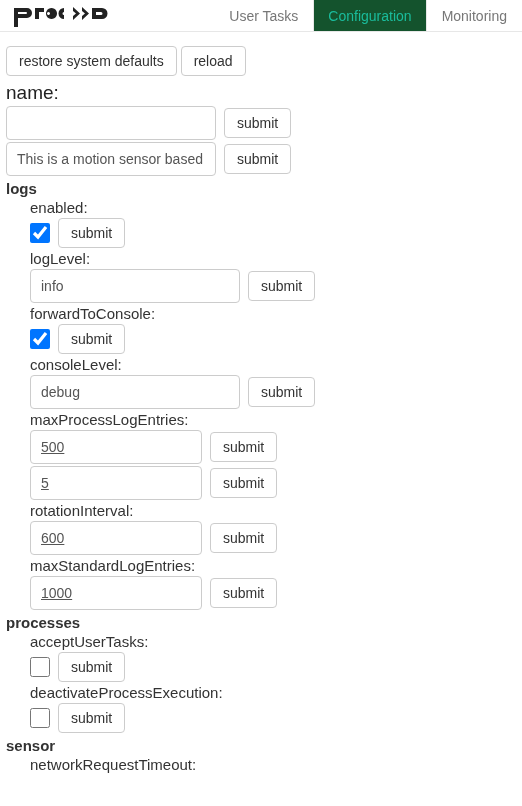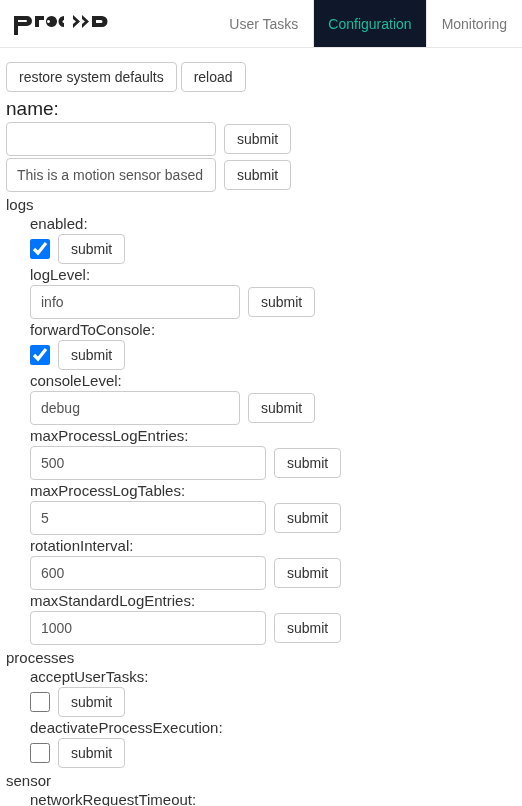--- a/index.html
+++ b/index.html
@@ -4,57 +4,57 @@
 <style>
   * { box-sizing: border-box; }
   html, body {
     margin: 0; padding: 0;
     font-family: "Helvetica Neue", Helvetica, Arial, sans-serif;
     font-size: 14px; color: #333; background: #fff;
     width: 522px;
   }
   .topbar {
     display: flex; align-items: center;
-    height: 48px; border-bottom: 1px solid #e7e7e7;
+    height: 32px; border-bottom: 1px solid #e7e7e7;
     padding-left: 14px;
   }
   .brand { display: flex; align-items: center; }
   .nav { margin-left: auto; display: flex; height: 100%; }
   .nav-item {
     padding: 0 14px; display: flex; align-items: center;
     font-size: 14px; color: #777; cursor: pointer;
     border-left: 1px solid transparent; border-right: 1px solid transparent;
     height: 100%;
   }
   .nav-item.active {
-    color: #1abc9c; background: #0f172a;
+    color: #1abc9c; background: #14532d;
     border-left: 1px solid #e7e7e7; border-right: 1px solid #e7e7e7;
   }
   .page { padding: 8px 6px 0 6px; }
   .action-row { margin: 6px 0 6px 0; }
   button.btn {
     background: #fff; border: 1px solid #ccc; border-radius: 4px;
     padding: 6px 12px; font-size: 14px; color: #333; cursor: pointer;
     font-family: inherit;
   }
   .field-row { margin-bottom: 2px; }
   .field-row .label { display: block; font-size: 19px; color: #222; margin-bottom: 2px; }
   .field-row .ctrl { display: flex; align-items: center; gap: 8px; }
   input[type="text"], input[type="number"] {
     height: 34px; padding: 4px 10px; font-size: 14px;
     border: 1px solid #ccc; border-radius: 4px; background: #fff;
     font-family: inherit; color: #555;
   }
   .w-text { width: 210px; }
-  .w-num { width: 236px; }
+  .w-num { width: 172px; text-decoration: underline; }
   .cbx {
     width: 20px; height: 20px; margin: 0;
     vertical-align: middle;
   }
-  .section-title { font-weight: normal; font-size: 15px; margin: 4px 0 2px 0; }
+  .section-title { font-weight: bold; font-size: 15px; margin: 4px 0 2px 0; }
   .indent { margin-left: 24px; }
   .row { margin-bottom: 2px; }
   .row .label { display: block; font-size: 15px; margin-bottom: 2px; }
   .row .ctrl { display: flex; align-items: center; gap: 8px; }
   .logo-svg { display: block; }
 </style>
 </head>
 <body>
 
 <div class="topbar">
@@ -145,21 +145,20 @@
 
     <div class="row">
       <span class="label">maxProcessLogEntries:</span>
       <div class="ctrl">
         <input type="number" class="w-num" value="500" style="">
         <button class="btn">submit</button>
       </div>
     </div>
 
     <div class="row">
-      <span class="label">maxProcessLogTables:</span>
       <div class="ctrl">
         <input type="number" class="w-num" value="5" style="">
         <button class="btn">submit</button>
       </div>
     </div>
 
     <div class="row">
       <span class="label">rotationInterval:</span>
       <div class="ctrl">
         <input type="number" class="w-num" value="600" style="">

